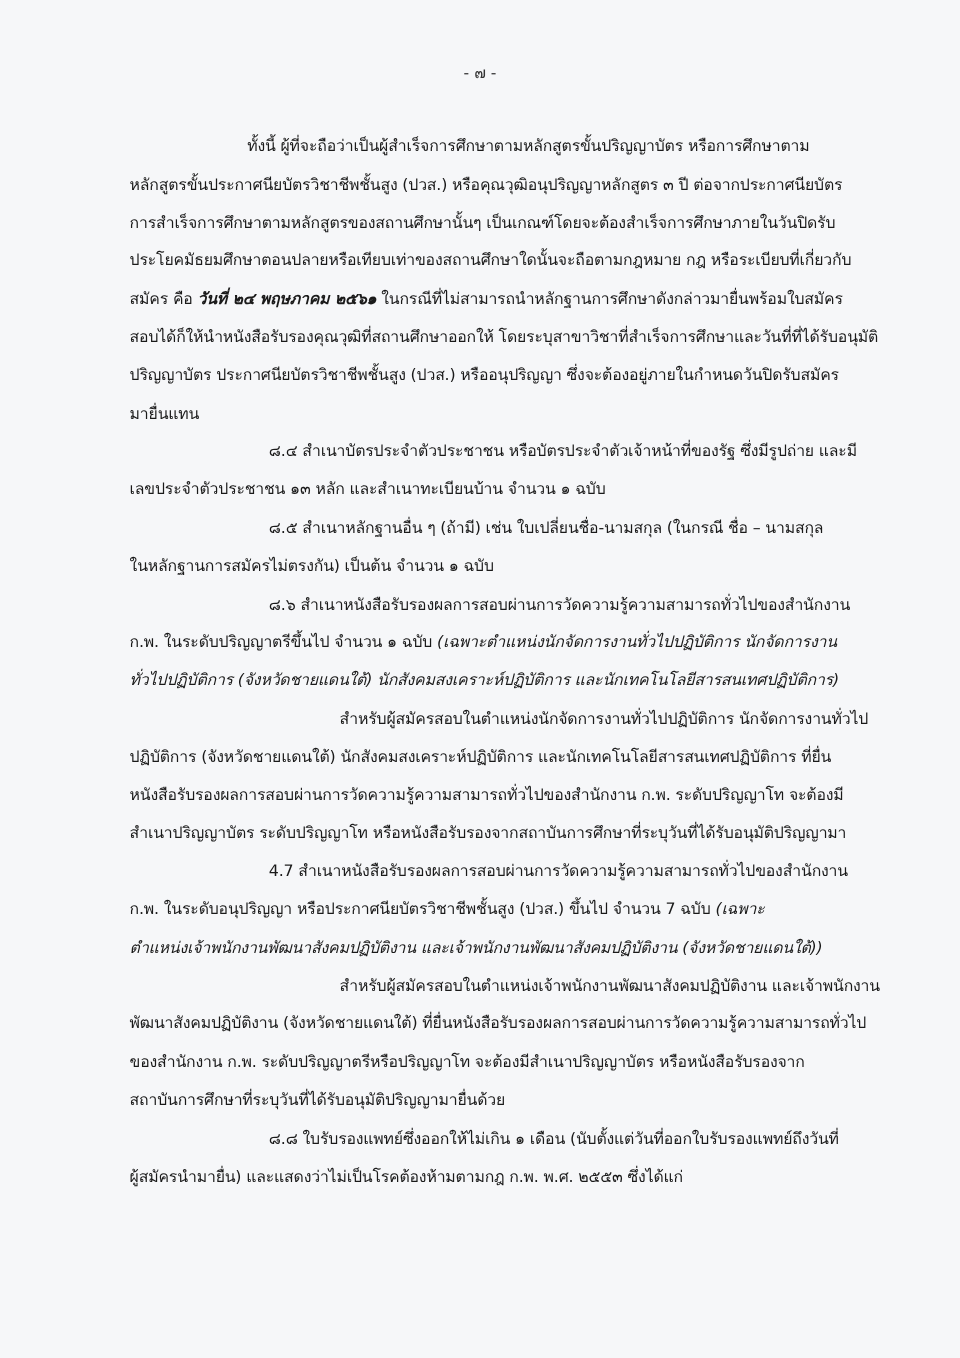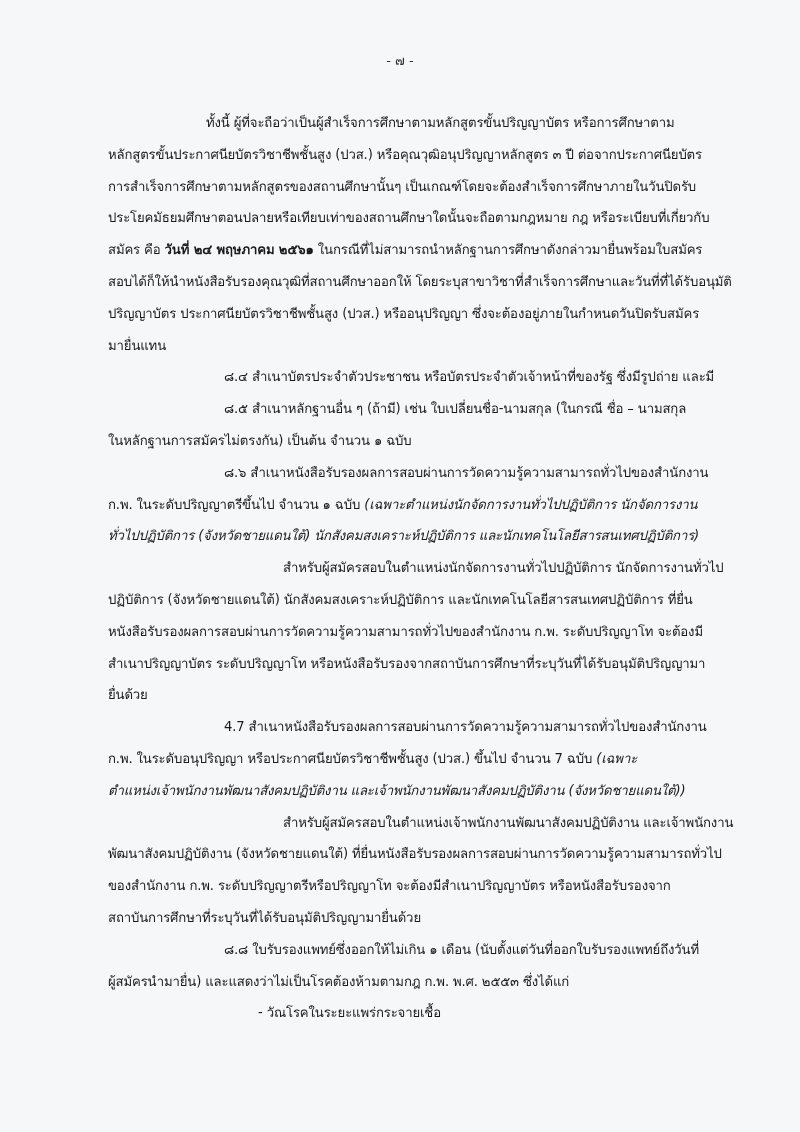--- a/index.html
+++ b/index.html
@@ -21,21 +21,21 @@
   }
   .body-text {
     position: absolute; left: 108px; top: 107px; width: 640px;
     font-size: 13.2px; line-height: 31.8px;
   }
   .line { white-space: nowrap; display: block; height: 31.8px; overflow: visible; letter-spacing: -0.15px; }
   .indent-1 { padding-left: 98px; }
   .indent-2 { padding-left: 116px; }
   .indent-3 { padding-left: 175px; }
   .indent-bullet { padding-left: 150px; }
-  b { font-weight: bold; }
+  b { font-weight: bold; font-style: italic; }
   i { }
 </style>
 </head>
 <body>
 
 <div class="page">
   <div class="page-number">- ๗ -</div>
 
   <div class="body-text">
 
@@ -45,56 +45,53 @@
       <span class="line">การสำเร็จการศึกษาตามหลักสูตรของสถานศึกษานั้นๆ เป็นเกณฑ์โดยจะต้องสำเร็จการศึกษาภายในวันปิดรับ</span>
       <span class="line">ประโยคมัธยมศึกษาตอนปลายหรือเทียบเท่าของสถานศึกษาใดนั้นจะถือตามกฎหมาย กฎ หรือระเบียบที่เกี่ยวกับ</span>
       <span class="line"><span>สมัคร คือ </span><b>วันที่ ๒๔ พฤษภาคม ๒๕๖๑</b><span> ในกรณีที่ไม่สามารถนำหลักฐานการศึกษาดังกล่าวมายื่นพร้อมใบสมัคร</span></span>
       <span class="line">สอบได้ก็ให้นำหนังสือรับรองคุณวุฒิที่สถานศึกษาออกให้ โดยระบุสาขาวิชาที่สำเร็จการศึกษาและวันที่ที่ได้รับอนุมัติ</span>
       <span class="line">ปริญญาบัตร ประกาศนียบัตรวิชาชีพชั้นสูง (ปวส.) หรืออนุปริญญา ซึ่งจะต้องอยู่ภายในกำหนดวันปิดรับสมัคร</span>
       <span class="line">มายื่นแทน</span>
     </div>
 
     <div>
       <span class="line indent-2">๘.๔ สำเนาบัตรประจำตัวประชาชน หรือบัตรประจำตัวเจ้าหน้าที่ของรัฐ ซึ่งมีรูปถ่าย และมี</span>
+      <span class="line">เลขประจำตัวประชาชน ๑๓ หลัก และสำเนาทะเบียนบ้าน จำนวน ๑ ฉบับ</span>
     </div>
 
     <div>
       <span class="line indent-2">๘.๕ สำเนาหลักฐานอื่น ๆ (ถ้ามี) เช่น ใบเปลี่ยนชื่อ-นามสกุล (ในกรณี ชื่อ – นามสกุล</span>
       <span class="line">ในหลักฐานการสมัครไม่ตรงกัน) เป็นต้น จำนวน ๑ ฉบับ</span>
     </div>
 
     <div>
       <span class="line indent-2">๘.๖ สำเนาหนังสือรับรองผลการสอบผ่านการวัดความรู้ความสามารถทั่วไปของสำนักงาน</span>
       <span class="line"><span>ก.พ. ในระดับปริญญาตรีขึ้นไป จำนวน ๑ ฉบับ </span><i>(เฉพาะตำแหน่งนักจัดการงานทั่วไปปฏิบัติการ นักจัดการงาน</i></span>
       <span class="line"><i>ทั่วไปปฏิบัติการ (จังหวัดชายแดนใต้) นักสังคมสงเคราะห์ปฏิบัติการ และนักเทคโนโลยีสารสนเทศปฏิบัติการ)</i></span>
     </div>
 
     <div>
       <span class="line indent-3">สำหรับผู้สมัครสอบในตำแหน่งนักจัดการงานทั่วไปปฏิบัติการ นักจัดการงานทั่วไป</span>
       <span class="line">ปฏิบัติการ (จังหวัดชายแดนใต้) นักสังคมสงเคราะห์ปฏิบัติการ และนักเทคโนโลยีสารสนเทศปฏิบัติการ ที่ยื่น</span>
       <span class="line">หนังสือรับรองผลการสอบผ่านการวัดความรู้ความสามารถทั่วไปของสำนักงาน ก.พ. ระดับปริญญาโท จะต้องมี</span>
       <span class="line">สำเนาปริญญาบัตร ระดับปริญญาโท หรือหนังสือรับรองจากสถาบันการศึกษาที่ระบุวันที่ได้รับอนุมัติปริญญามา</span>
-      <span class="line">ยื่นด้วย</span>
     </div>
 
     <div>
       <span class="line indent-2">4.7 สำเนาหนังสือรับรองผลการสอบผ่านการวัดความรู้ความสามารถทั่วไปของสำนักงาน</span>
       <span class="line"><span>ก.พ. ในระดับอนุปริญญา หรือประกาศนียบัตรวิชาชีพชั้นสูง (ปวส.) ขึ้นไป จำนวน 7 ฉบับ </span><i>(เฉพาะ</i></span>
       <span class="line"><i>ตำแหน่งเจ้าพนักงานพัฒนาสังคมปฏิบัติงาน และเจ้าพนักงานพัฒนาสังคมปฏิบัติงาน (จังหวัดชายแดนใต้))</i></span>
     </div>
 
     <div>
       <span class="line indent-3">สำหรับผู้สมัครสอบในตำแหน่งเจ้าพนักงานพัฒนาสังคมปฏิบัติงาน และเจ้าพนักงาน</span>
       <span class="line">พัฒนาสังคมปฏิบัติงาน (จังหวัดชายแดนใต้) ที่ยื่นหนังสือรับรองผลการสอบผ่านการวัดความรู้ความสามารถทั่วไป</span>
       <span class="line">ของสำนักงาน ก.พ. ระดับปริญญาตรีหรือปริญญาโท จะต้องมีสำเนาปริญญาบัตร หรือหนังสือรับรองจาก</span>
       <span class="line">สถาบันการศึกษาที่ระบุวันที่ได้รับอนุมัติปริญญามายื่นด้วย</span>
     </div>
 
     <div>
       <span class="line indent-2">๘.๘ ใบรับรองแพทย์ซึ่งออกให้ไม่เกิน ๑ เดือน (นับตั้งแต่วันที่ออกใบรับรองแพทย์ถึงวันที่</span>
       <span class="line">ผู้สมัครนำมายื่น) และแสดงว่าไม่เป็นโรคต้องห้ามตามกฎ ก.พ. พ.ศ. ๒๕๕๓ ซึ่งได้แก่</span>
     </div>
 
-    <div>
-      <span class="line indent-bullet">-  วัณโรคในระยะแพร่กระจายเชื้อ</span>
-    </div>
   </div>
 </div>
 
 </body></html>

